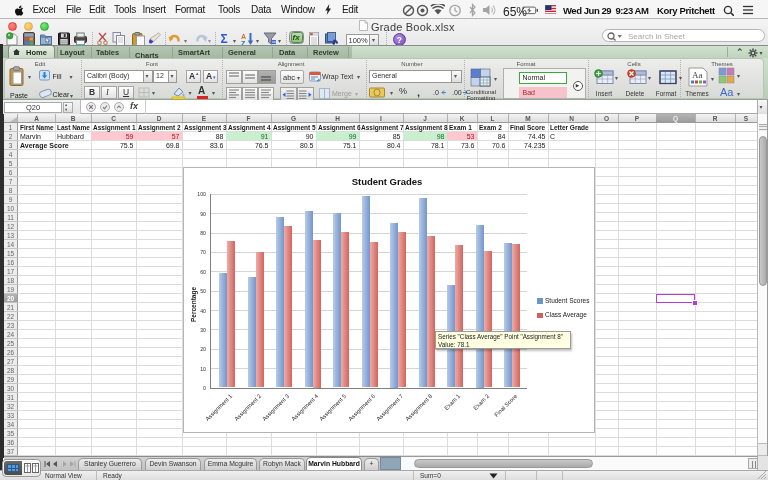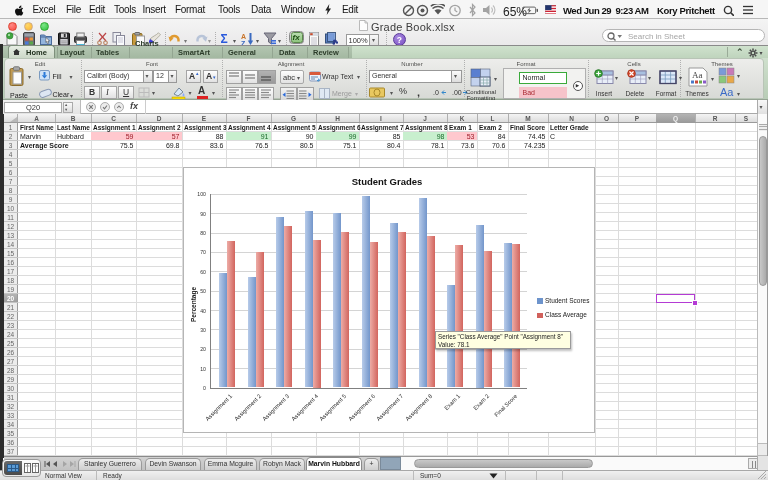--- a/index.html
+++ b/index.html
@@ -219,21 +219,21 @@
 <div class="ab" style="left:272px;top:46.5px;width:1px;height:11px;background:#93a591;"></div>
 <div class="ab" style="left:306.5px;top:46.5px;width:1px;height:11px;background:#93a591;"></div>
 <div class="ab" style="left:348px;top:46.5px;width:1px;height:11px;background:#93a591;"></div>
 <div class="ab" style="left:8px;top:45px;width:47px;height:13px;background:linear-gradient(180deg,#e6ede3,#ccd8c8);border:1px solid #7e907c;border-bottom:none;border-radius:3.5px 3.5px 0 0;box-sizing:border-box;"></div>
 <svg class="ab" style="left:13px;top:48.5px;" width="7" height="7" viewBox="0 0 7 7">
       <path d="M3.5 0 L7 3 H6 V6 H1 V3 H0 Z" fill="#333"></path>
     </svg>
 <div class="tx" style="left:26px;top:47.5px;font-size:7.5px;color:#1a2a18;font-weight:bold;">Home</div>
 <div class="tx" style="left:60px;top:47.5px;font-size:7.5px;color:#2c3c2a;font-weight:600;">Layout</div>
 <div class="tx" style="left:96px;top:47.5px;font-size:7.5px;color:#2c3c2a;font-weight:600;">Tables</div>
-<div class="tx" style="left:135px;top:39px;font-size:7.5px;color:#2c3c2a;font-weight:600;">Charts</div>
+<div class="tx" style="left:135px;top:51px;font-size:7.5px;color:#2c3c2a;font-weight:600;">Charts</div>
 <div class="tx" style="left:178px;top:47.5px;font-size:7.5px;color:#2c3c2a;font-weight:600;">SmartArt</div>
 <div class="tx" style="left:228px;top:47.5px;font-size:7.5px;color:#2c3c2a;font-weight:600;">General</div>
 <div class="tx" style="left:279px;top:47.5px;font-size:7.5px;color:#2c3c2a;font-weight:600;">Data</div>
 <div class="tx" style="left:313px;top:47.5px;font-size:7.5px;color:#2c3c2a;font-weight:600;">Review</div>
 <div class="ab" style="left:352px;top:46px;width:416px;height:12px;background:linear-gradient(180deg,#cfe2cd,#bfd4bd);"></div>
 <div class="ab" style="left:727px;top:47px;width:1px;height:10px;background:#9aab98;"></div>
 <div class="tx" style="left:736px;top:46.5px;font-size:9px;color:#3e4e3c;font-weight:bold;">⌃</div>
 <svg class="ab" style="left:748px;top:47.5px;" width="10" height="10" viewBox="0 0 10 10">
       <circle cx="5" cy="5" r="2" fill="none" stroke="#4a4a4a" stroke-width="1.6"></circle>
       <g stroke="#4a4a4a" stroke-width="1.5">

